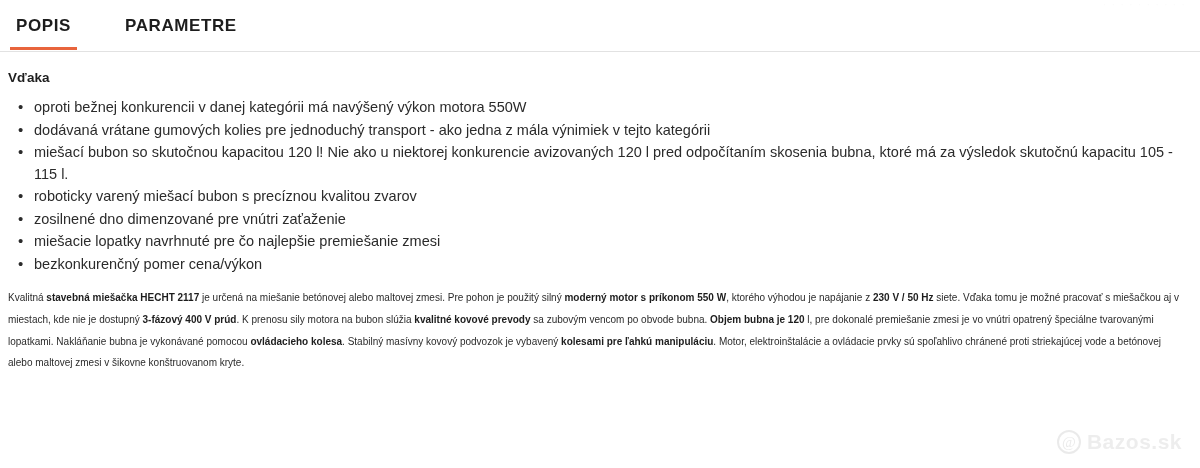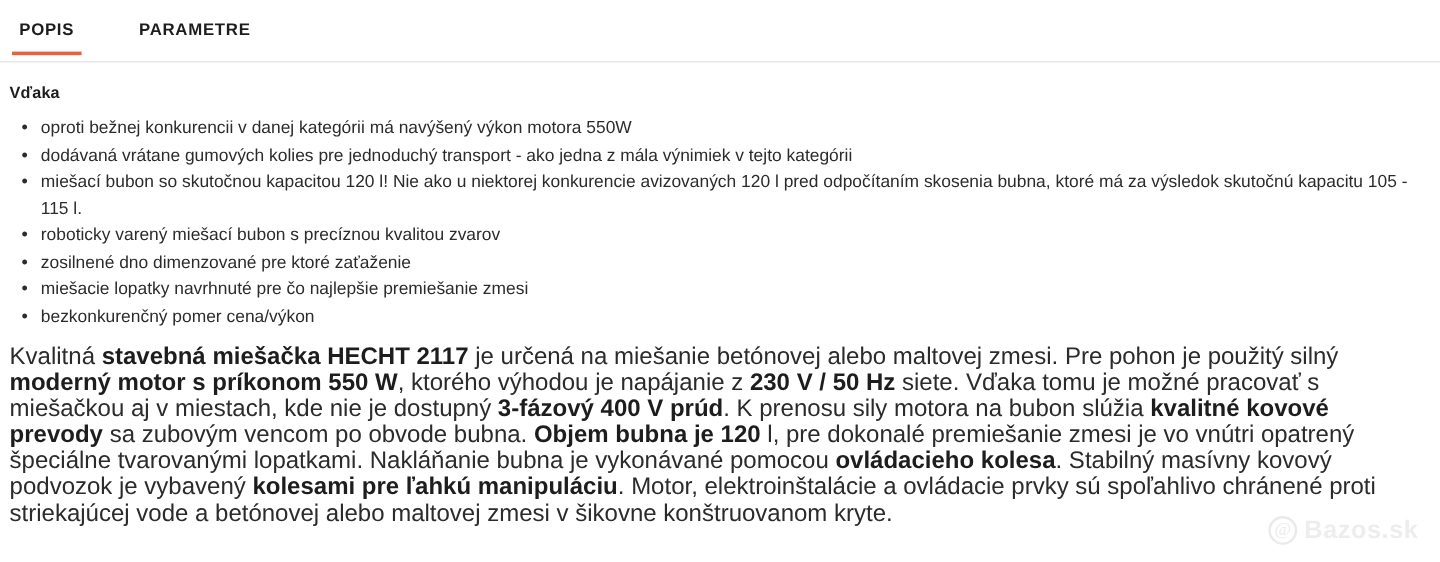--- a/index.html
+++ b/index.html
@@ -42,21 +42,21 @@
     left: 0;
     width: 1200px;
     height: 36px;
     border-bottom: 1px solid #e2e2e2;
     display: flex;
     align-items: flex-start;
     padding-left: 10px;
   }
   .tab {
     position: relative;
-    font-size: 14px;
+    font-size: 17px;
     font-weight: bold;
     letter-spacing: 0.6px;
     color: #1d1d1d;
     padding: 0 6px 13px 6px;
     margin-right: 42px;
     cursor: pointer;
     white-space: nowrap;
   }
   .tab.active::after {
     content: "";
@@ -101,21 +101,21 @@
     left: 10px;
     top: -1px;
     font-size: 15px;
     color: #2b2b2b;
     line-height: 21.5px;
   }
 
   .paragraph {
     margin: 12px 0 0 0;
     padding: 0 8px 0 0;
-    font-size: 20px;
+    font-size: 10px;
     line-height: 21.8px;
     color: #2b2b2b;
     text-align: left;
   }
   .paragraph b { font-weight: bold; color: #1d1d1d; }
 
   
   .watermark {
     position: absolute;
     right: 18px;
@@ -164,21 +164,21 @@
 
 <div class="content">
 
   <h3 class="section-heading">Vďaka</h3>
 
   <ul class="benefits">
     <li>oproti bežnej konkurencii v danej kategórii má navýšený výkon motora 550W</li>
     <li>dodávaná vrátane gumových kolies pre jednoduchý transport - ako jedna z mála výnimiek v tejto kategórii</li>
     <li>miešací bubon so skutočnou kapacitou 120 l! Nie ako u niektorej konkurencie avizovaných 120 l pred odpočítaním skosenia bubna, ktoré má za výsledok skutočnú kapacitu 105 - 115 l.</li>
     <li>roboticky varený miešací bubon s precíznou kvalitou zvarov</li>
-    <li>zosilnené dno dimenzované pre ktoré zaťaženie</li>
+    <li>zosilnené dno dimenzované pre vnútri zaťaženie</li>
     <li>miešacie lopatky navrhnuté pre čo najlepšie premiešanie zmesi</li>
     <li>bezkonkurenčný pomer cena/výkon</li>
   </ul>
 
   <p class="paragraph"><span>Kvalitná </span><b>stavebná miešačka HECHT 2117</b><span> je určená na miešanie betónovej alebo maltovej zmesi. Pre pohon je použitý silný </span><b>moderný motor s príkonom 550 W</b><span>, ktorého výhodou je napájanie z </span><b>230 V / 50 Hz</b><span> siete. Vďaka tomu je možné pracovať s miešačkou aj v miestach, kde nie je dostupný </span><b>3-fázový 400 V prúd</b><span>. K prenosu sily motora na bubon slúžia </span><b>kvalitné kovové prevody</b><span> sa zubovým vencom po obvode bubna. </span><b>Objem bubna je 120</b><span> l, pre dokonalé premiešanie zmesi je vo vnútri opatrený špeciálne tvarovanými lopatkami. Nakláňanie bubna je vykonávané pomocou </span><b>ovládacieho kolesa</b><span>. Stabilný masívny kovový podvozok je vybavený </span><b>kolesami pre ľahkú manipuláciu</b><span>. Motor, elektroinštalácie a ovládacie prvky sú spoľahlivo chránené proti striekajúcej vode a betónovej alebo maltovej zmesi v šikovne konštruovanom kryte.</span></p>
 
 </div>
 
 <div class="watermark">
   <span class="wm-at">@</span>

